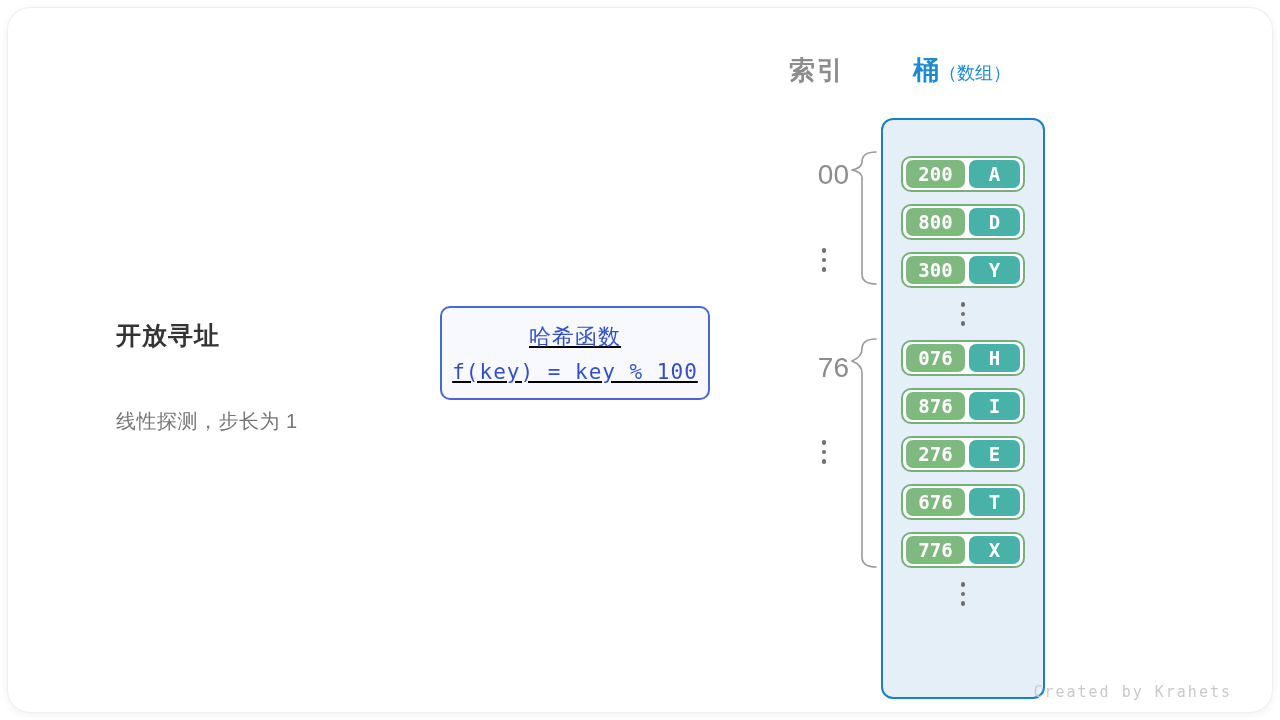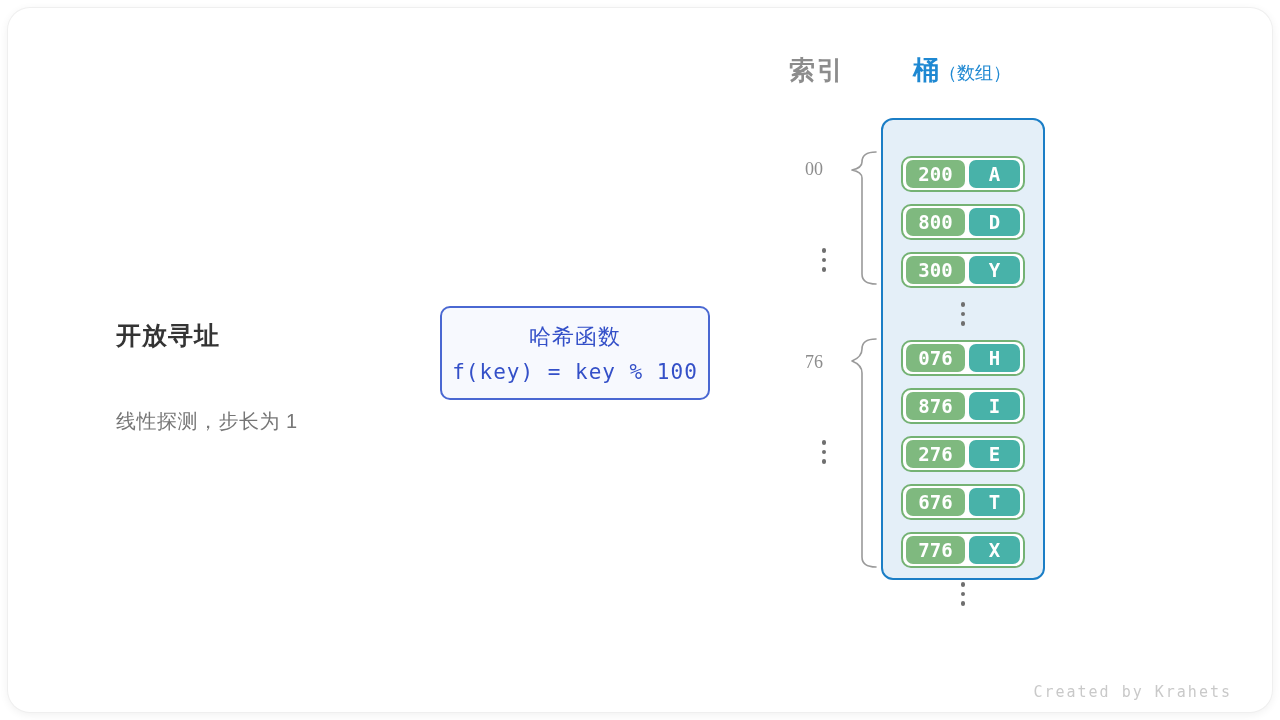--- a/index.html
+++ b/index.html
@@ -35,20 +35,21 @@
   
   .hash-box {
     position: absolute; left: 432px; top: 298px;
     width: 270px; height: 94px;
     background: var(--hash-bg);
     border: 2px solid var(--hash-border);
     border-radius: 10px;
     display: flex; flex-direction: column;
     align-items: center; justify-content: center;
     gap: 8px;
+    text-decoration: underline;
   }
   .hash-title {
     font-size: 22px; font-weight: 500;
     color: var(--formula-blue);
     letter-spacing: 1px;
   }
   .hash-formula {
     font-family: "DejaVu Sans Mono", monospace;
     font-size: 21px; font-weight: 500;
     color: var(--formula-blue);
@@ -67,21 +68,21 @@
     position: absolute; left: 905px; top: 45px;
     font-size: 26px; color: var(--header-blue);
     white-space: nowrap;
   }
   .hdr-bucket .b-main { font-weight: 700; font-size: 26px; }
   .hdr-bucket .b-note { font-weight: 400; font-size: 18px; }
 
   
   .bucket-container {
     position: absolute; left: 873px; top: 110px;
-    width: 164px; height: 462px;
+    width: 164px; height: 581px;
     background: var(--container-bg);
     border: 2.5px solid var(--accent-blue);
     border-radius: 12px;
     display: flex; flex-direction: column;
     align-items: center;
     padding-top: 36px;
     gap: 12px;
   }
   .pair {
     width: 124px; height: 36px;
@@ -113,23 +114,23 @@
     width: 4.5px; height: 4.5px; border-radius: 50%;
     background: var(--dot-gray);
   }
   .vdots.in-bucket { height: 28px; }
   .vdots.outside { position: absolute; width: 20px; height: 24px; }
   .vdots-idx1 { left: 806px; top: 240px; }
   .vdots-idx2 { left: 806px; top: 432px; }
 
   
   .idx-label {
-    position: absolute; width: 44px; text-align: left;
-    font-family: Liberation Serif, serif;
-    font-size: 18px; color: var(--index-gray);
+    position: absolute; width: 44px; text-align: right;
+    font-family: Liberation Sans, sans-serif;
+    font-size: 28px; color: var(--index-gray);
   }
   .idx-00 { left: 797px; top: 151px; }
   .idx-76 { left: 797px; top: 344px; }
   .brace { position: absolute; }
   .brace path {
     fill: none;
     stroke: var(--brace-gray);
     stroke-width: 1.6;
     stroke-linecap: round;
     stroke-linejoin: round;

